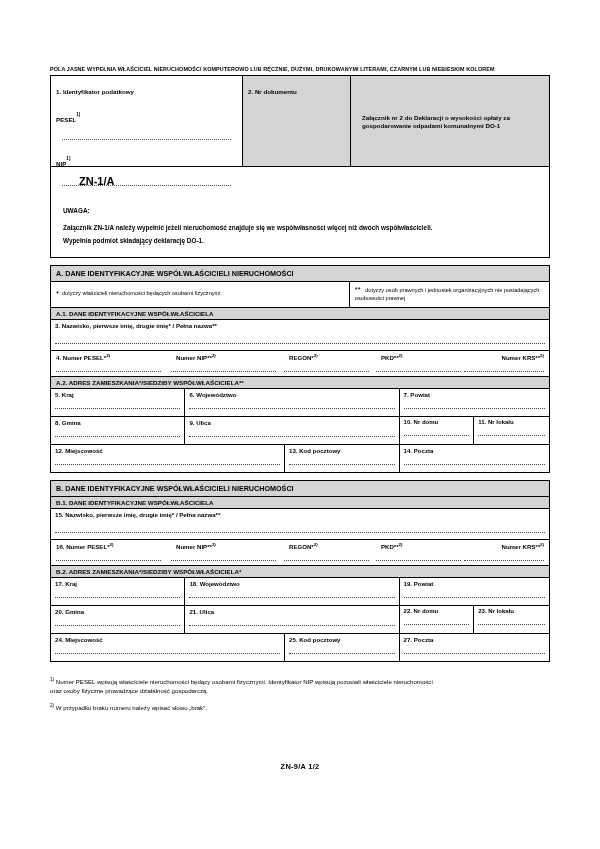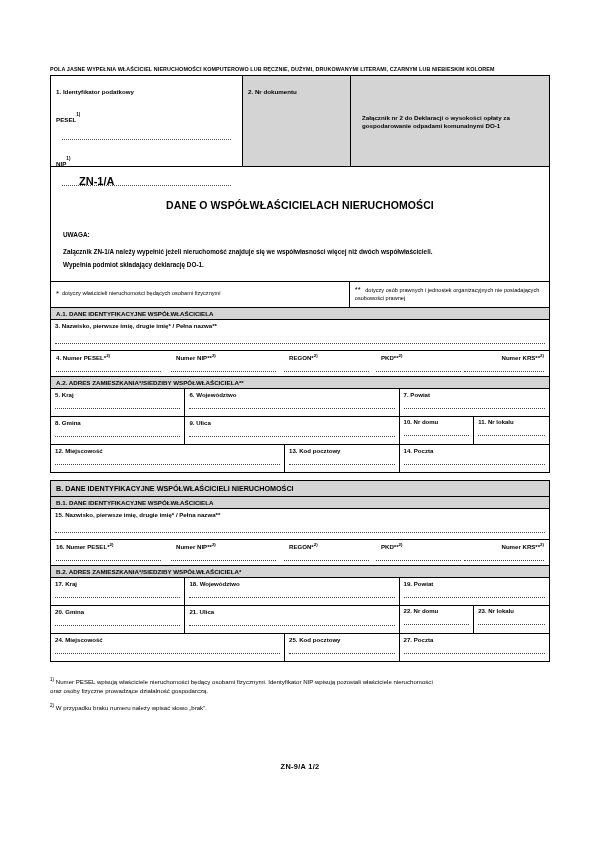--- a/index.html
+++ b/index.html
@@ -224,28 +224,28 @@
     <div class="hdr-cell hdr-mid">
       <span class="fld-label">2.  Nr dokumentu</span>
     </div>
     <div class="hdr-cell hdr-right">
       <div class="hdr-right-text">Załącznik nr 2 do Deklaracji o wysokości opłaty za gospodarowanie odpadami komunalnymi DO-1</div>
     </div>
   </div>
 
   <div class="title-block">
     <div class="form-code">ZN-1/A</div>
-    <div class="form-title">DANE O WSPÓŁWŁAŚCICIELACH NIERUCHOMOŚCI</div>
     <div class="uwaga">UWAGA:</div>
     <div class="uwaga-body">
       <div>Załącznik ZN-1/A należy wypełnić jeżeli nieruchomość znajduje się we współwłasności więcej niż dwóch współwłaścicieli.</div>
       <div>Wypełnia podmiot składający deklarację DO-1.</div>
     </div>
   </div>
 
+  <div class="sec-bar">A. DANE IDENTYFIKACYJNE WSPÓŁWŁAŚCICIELI NIERUCHOMOŚCI</div>
 
   <div class="footnote-row">
     <div class="fn-left">
       <span class="star">*</span>
       <span>dotyczy właścicieli nieruchomości będących osobami fizycznymi</span>
     </div>
     <div class="fn-right">
       <span class="star">**</span>
       <span>dotyczy osób prawnych i jednostek organizacyjnych nie posiadających osobowości prawnej</span>
     </div>

